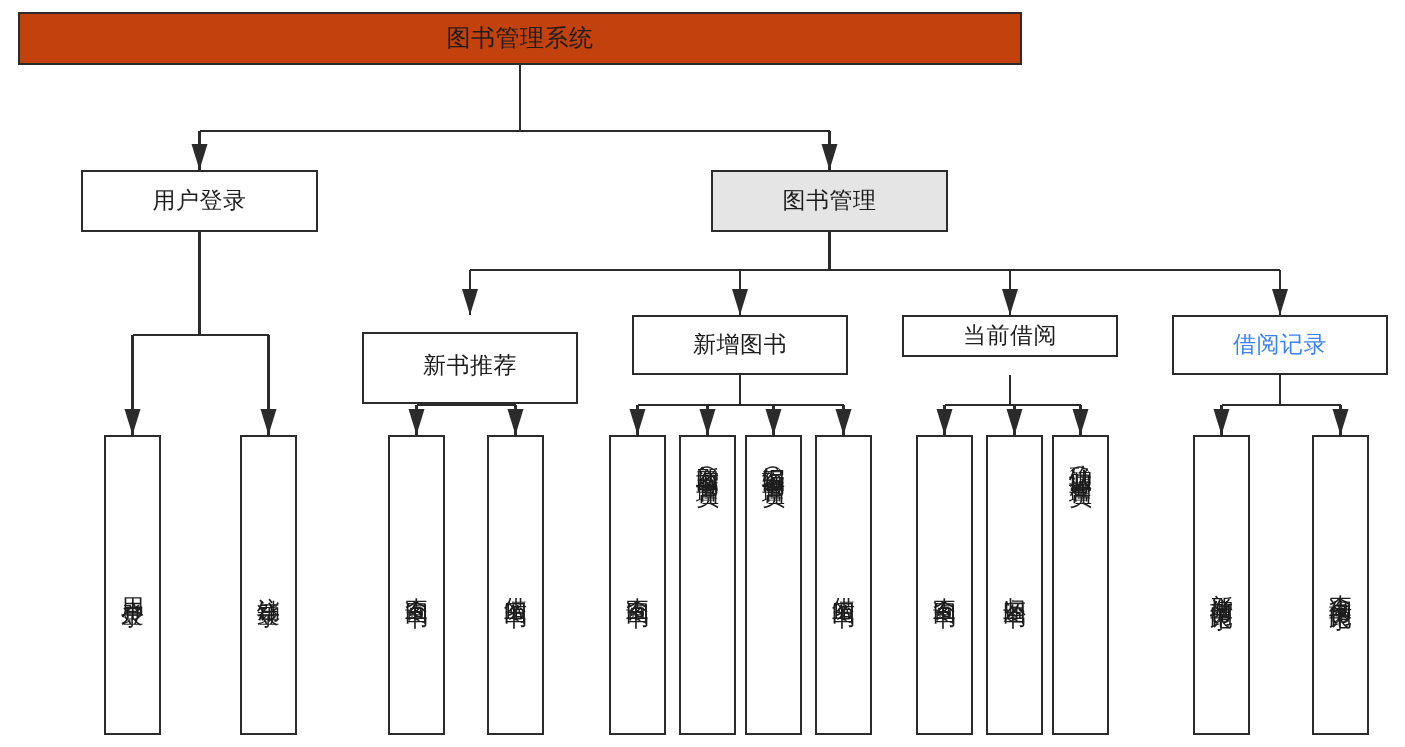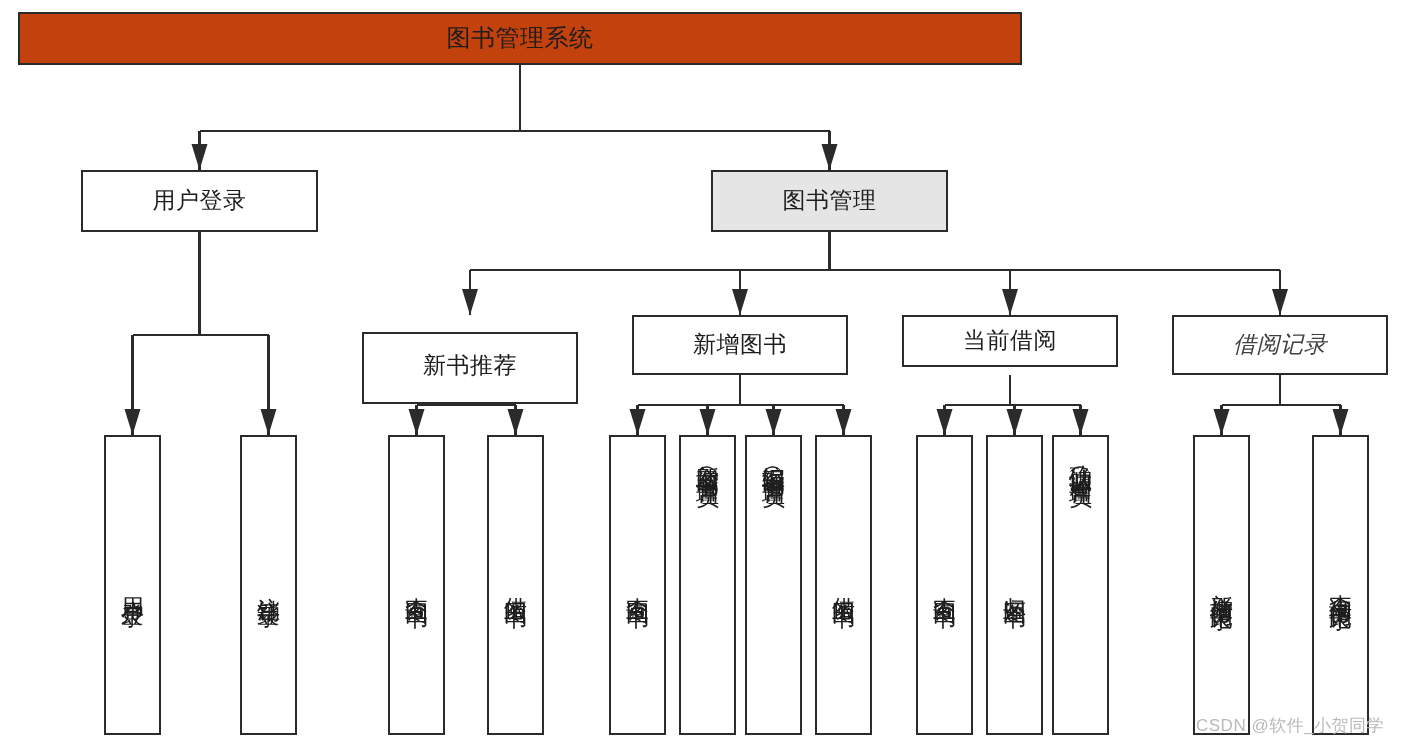--- a/index.html
+++ b/index.html
@@ -144,25 +144,25 @@
       </div>
       <div class="node horiz" style="left: 711px; top: 170px; width: 237px; height: 62px; border-color: rgb(43, 43, 43); background: #e5e5e5;">
         <span class="node-label" style="color: rgb(29, 29, 29);">图书管理</span>
       </div>
       <div class="node horiz" style="left: 362px; top: 332px; width: 216px; height: 72px; border-color: rgb(43, 43, 43); background: rgb(255, 255, 255); font-family: Liberation Mono, monospace;">
         <span class="node-label" style="color: rgb(29, 29, 29);">新书推荐</span>
       </div>
       <div class="node horiz" style="left: 632px; top: 315px; width: 216px; height: 60px; border-color: rgb(43, 43, 43); background: rgb(255, 255, 255);">
         <span class="node-label" style="color: rgb(29, 29, 29);">新增图书</span>
       </div>
-      <div class="node horiz" style="left: 902px; top: 315px; width: 216px; height: 52px; border-color: rgb(43, 43, 43); background: rgb(255, 255, 255);">
+      <div class="node horiz" style="left: 902px; top: 315px; width: 216px; height: 42px; border-color: rgb(43, 43, 43); background: rgb(255, 255, 255);">
         <span class="node-label" style="color: rgb(29, 29, 29);">当前借阅</span>
       </div>
       <div class="node horiz" style="left: 1172px; top: 315px; width: 216px; height: 60px; border-color: rgb(43, 43, 43); background: rgb(255, 255, 255);">
-        <span class="node-label" style="color: #404040; font-style: italic;">借阅记录</span>
+        <span class="node-label" style="color: #3b82f6;">借阅记录</span>
       </div>
       <div class="node vert center-text" style="left: 104px; top: 435px; width: 57px; height: 300px; border-color: rgb(43, 43, 43); background: rgb(255, 255, 255);">
         <span class="node-label" style="color: rgb(29, 29, 29);">用户登录</span>
       </div>
       <div class="node vert center-text" style="left: 240px; top: 435px; width: 57px; height: 300px; border-color: rgb(43, 43, 43); background: rgb(255, 255, 255);">
         <span class="node-label" style="color: rgb(29, 29, 29);">注销登录</span>
       </div>
       <div class="node vert center-text" style="left: 388px; top: 435px; width: 57px; height: 300px; border-color: rgb(43, 43, 43); background: rgb(255, 255, 255);">
         <span class="node-label" style="color: rgb(29, 29, 29);">查询图书</span>
       </div>
@@ -190,14 +190,13 @@
       <div class="node vert" style="left: 1052px; top: 435px; width: 57px; height: 300px; border-color: rgb(43, 43, 43); background: rgb(255, 255, 255);">
         <span class="node-label" style="color: rgb(29, 29, 29);">确认归还（管理员）</span>
       </div>
       <div class="node vert center-text" style="left: 1193px; top: 435px; width: 57px; height: 300px; border-color: rgb(43, 43, 43); background: rgb(255, 255, 255);">
         <span class="node-label" style="color: rgb(29, 29, 29);">新增借阅记录</span>
       </div>
       <div class="node vert center-text" style="left: 1312px; top: 435px; width: 57px; height: 300px; border-color: rgb(43, 43, 43); background: rgb(255, 255, 255);">
         <span class="node-label" style="color: rgb(29, 29, 29);">查询借阅记录</span>
       </div>
     </div>
-  <div class="watermark" style="left: 1196px; top: 714px; color: rgb(185, 185, 185);">CSDN @软件_小贺同学</div>
 </div>
 
 </body></html>

